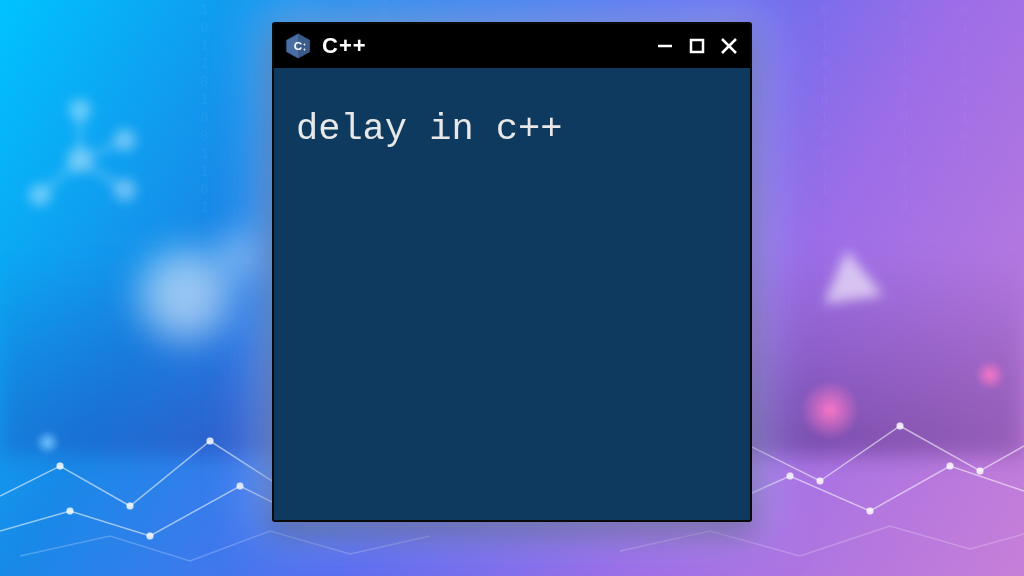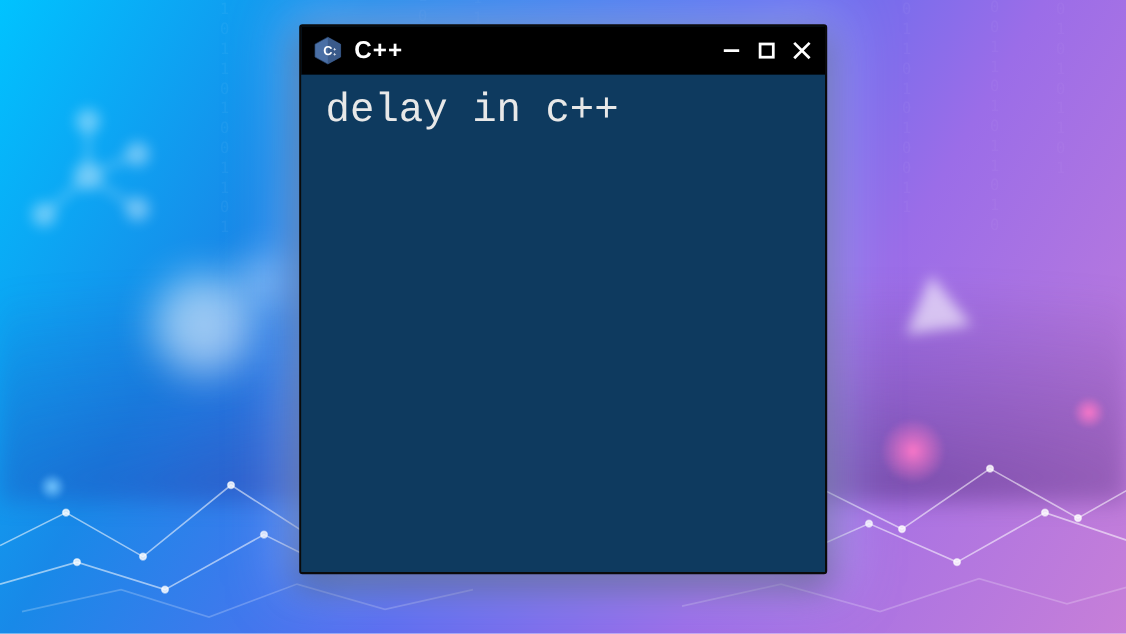--- a/index.html
+++ b/index.html
@@ -126,20 +126,21 @@
       width: 22px; height: 22px;
       display: flex; align-items: center; justify-content: center;
       cursor: pointer;
       stroke: #fff;
     }
 
     .content {
       flex: 1;
       padding: 12px 22px;
       background: #0e3a5f;
+      margin-top: 28px;
     }
     .code-text {
       color: #e8e8e8;
       font-family: 'Consolas','Menlo','Courier New',monospace;
       font-size: 37px;
       font-weight: 400;
       letter-spacing: 0px;
       white-space: pre;
     }
 

